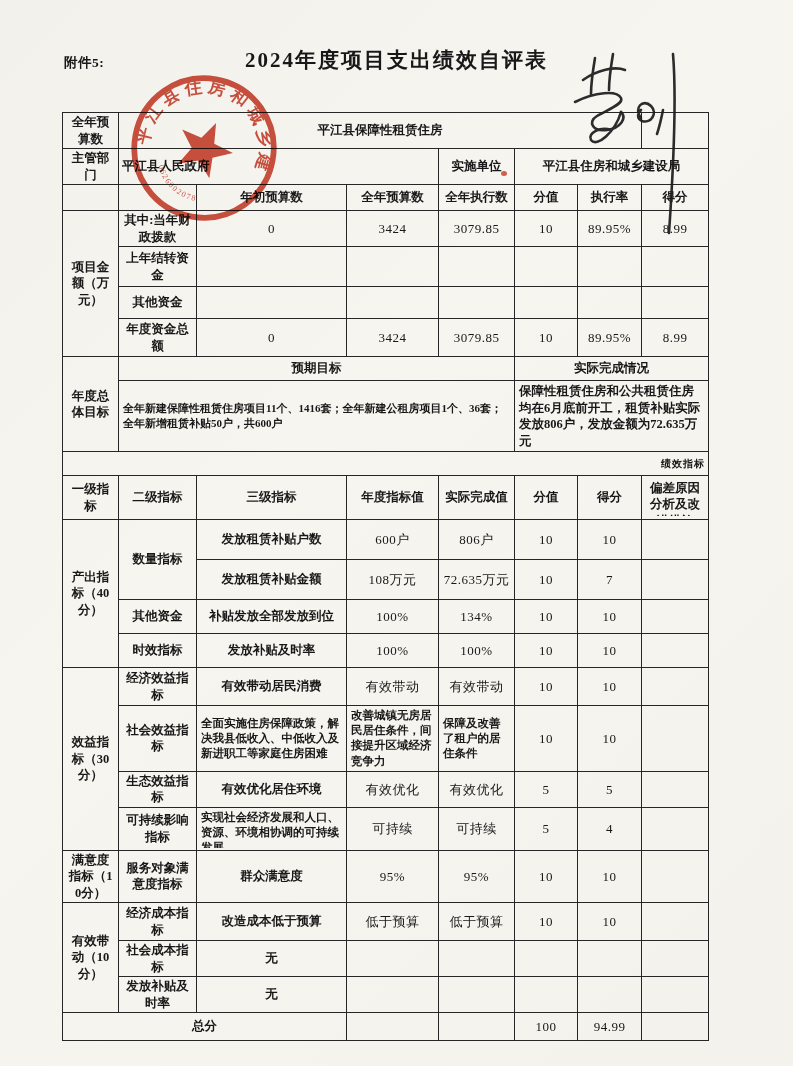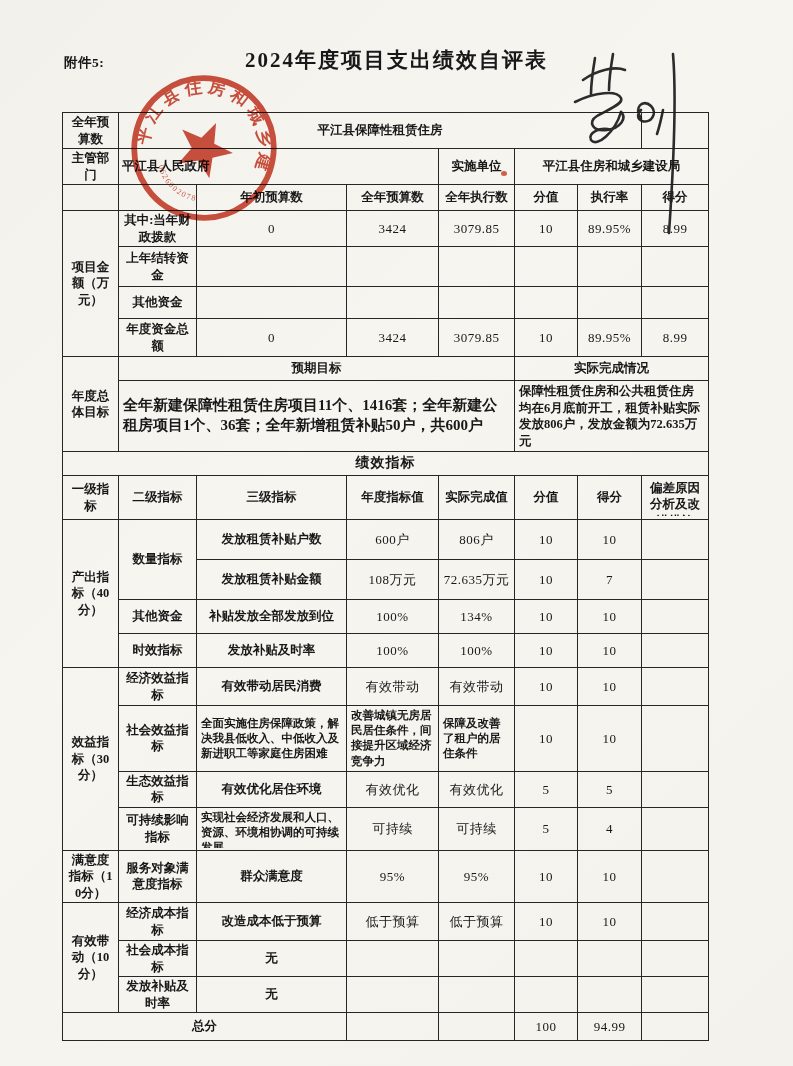--- a/index.html
+++ b/index.html
@@ -8,21 +8,21 @@
     background:linear-gradient(135deg,#f3f1ec 0%,#f7f5f0 40%,#f4f2ec 100%);
     font-family:"Liberation Serif", serif;color:#181818;
   }
   .attachment{position:absolute;top:54px;left:64px;font-size:13.5px;font-weight:bold;letter-spacing:.5px;}
   .page-title{position:absolute;top:46px;left:0;width:100%;text-align:center;font-size:21px;font-weight:bold;letter-spacing:2px;}
   table.main{position:absolute;top:112px;left:62px;width:646px;border-collapse:collapse;table-layout:fixed;}
   td{border:1.6px solid #262626;text-align:center;vertical-align:middle;padding:1px 3px;
      font-size:12.5px;font-weight:bold;line-height:1.32;overflow:hidden;word-break:break-all;}
   td.num{font-weight:normal;font-size:13px;letter-spacing:.5px;}
   td.tl{text-align:left;font-size:11.5px;padding:2px 4px;margin-left:48px;}
-  td.sec{font-size:14px;letter-spacing:1px;}
+  td.sec{font-size:10px;letter-spacing:1px;text-align:right;}
   .clip{display:block;overflow:hidden;}
   .seal{position:absolute;left:128px;top:72px;width:152px;height:152px;
         transform:rotate(10deg);opacity:.88;mix-blend-mode:multiply;}
   .sig{position:absolute;left:545px;top:40px;width:165px;height:210px;opacity:.92;}
   .speck{position:absolute;left:501px;top:171px;width:6px;height:5px;border-radius:50%;
          background:#c83a26;opacity:.8;}
 </style>
 </head>
 <body>
 
@@ -107,21 +107,21 @@
     <td class="num">8.99</td>
   </tr>
 
   <tr style="height:24px">
     <td rowspan="2">年度总体目标</td>
     <td colspan="4">预期目标</td>
     <td colspan="3">实际完成情况</td>
   </tr>
 
   <tr style="height:60px">
-    <td colspan="4" class="tl" style="font-size:15px">全年新建保障性租赁住房项目11个、1416套；全年新建公租房项目1个、36套；全年新增租赁补贴50户，共600户</td>
+    <td colspan="4" class="tl" style="font-size:11px">全年新建保障性租赁住房项目11个、1416套；全年新建公租房项目1个、36套；全年新增租赁补贴50户，共600户</td>
     <td colspan="3" class="tl" style="font-size:12.5px">保障性租赁住房和公共租赁住房均在6月底前开工，租赁补贴实际发放806户，发放金额为72.635万元</td>
   </tr>
 
   <tr style="height:24px">
     <td colspan="8" class="sec">绩效指标</td>
   </tr>
 
   <tr style="height:44px">
     <td>一级指标</td>
     <td>二级指标</td>

